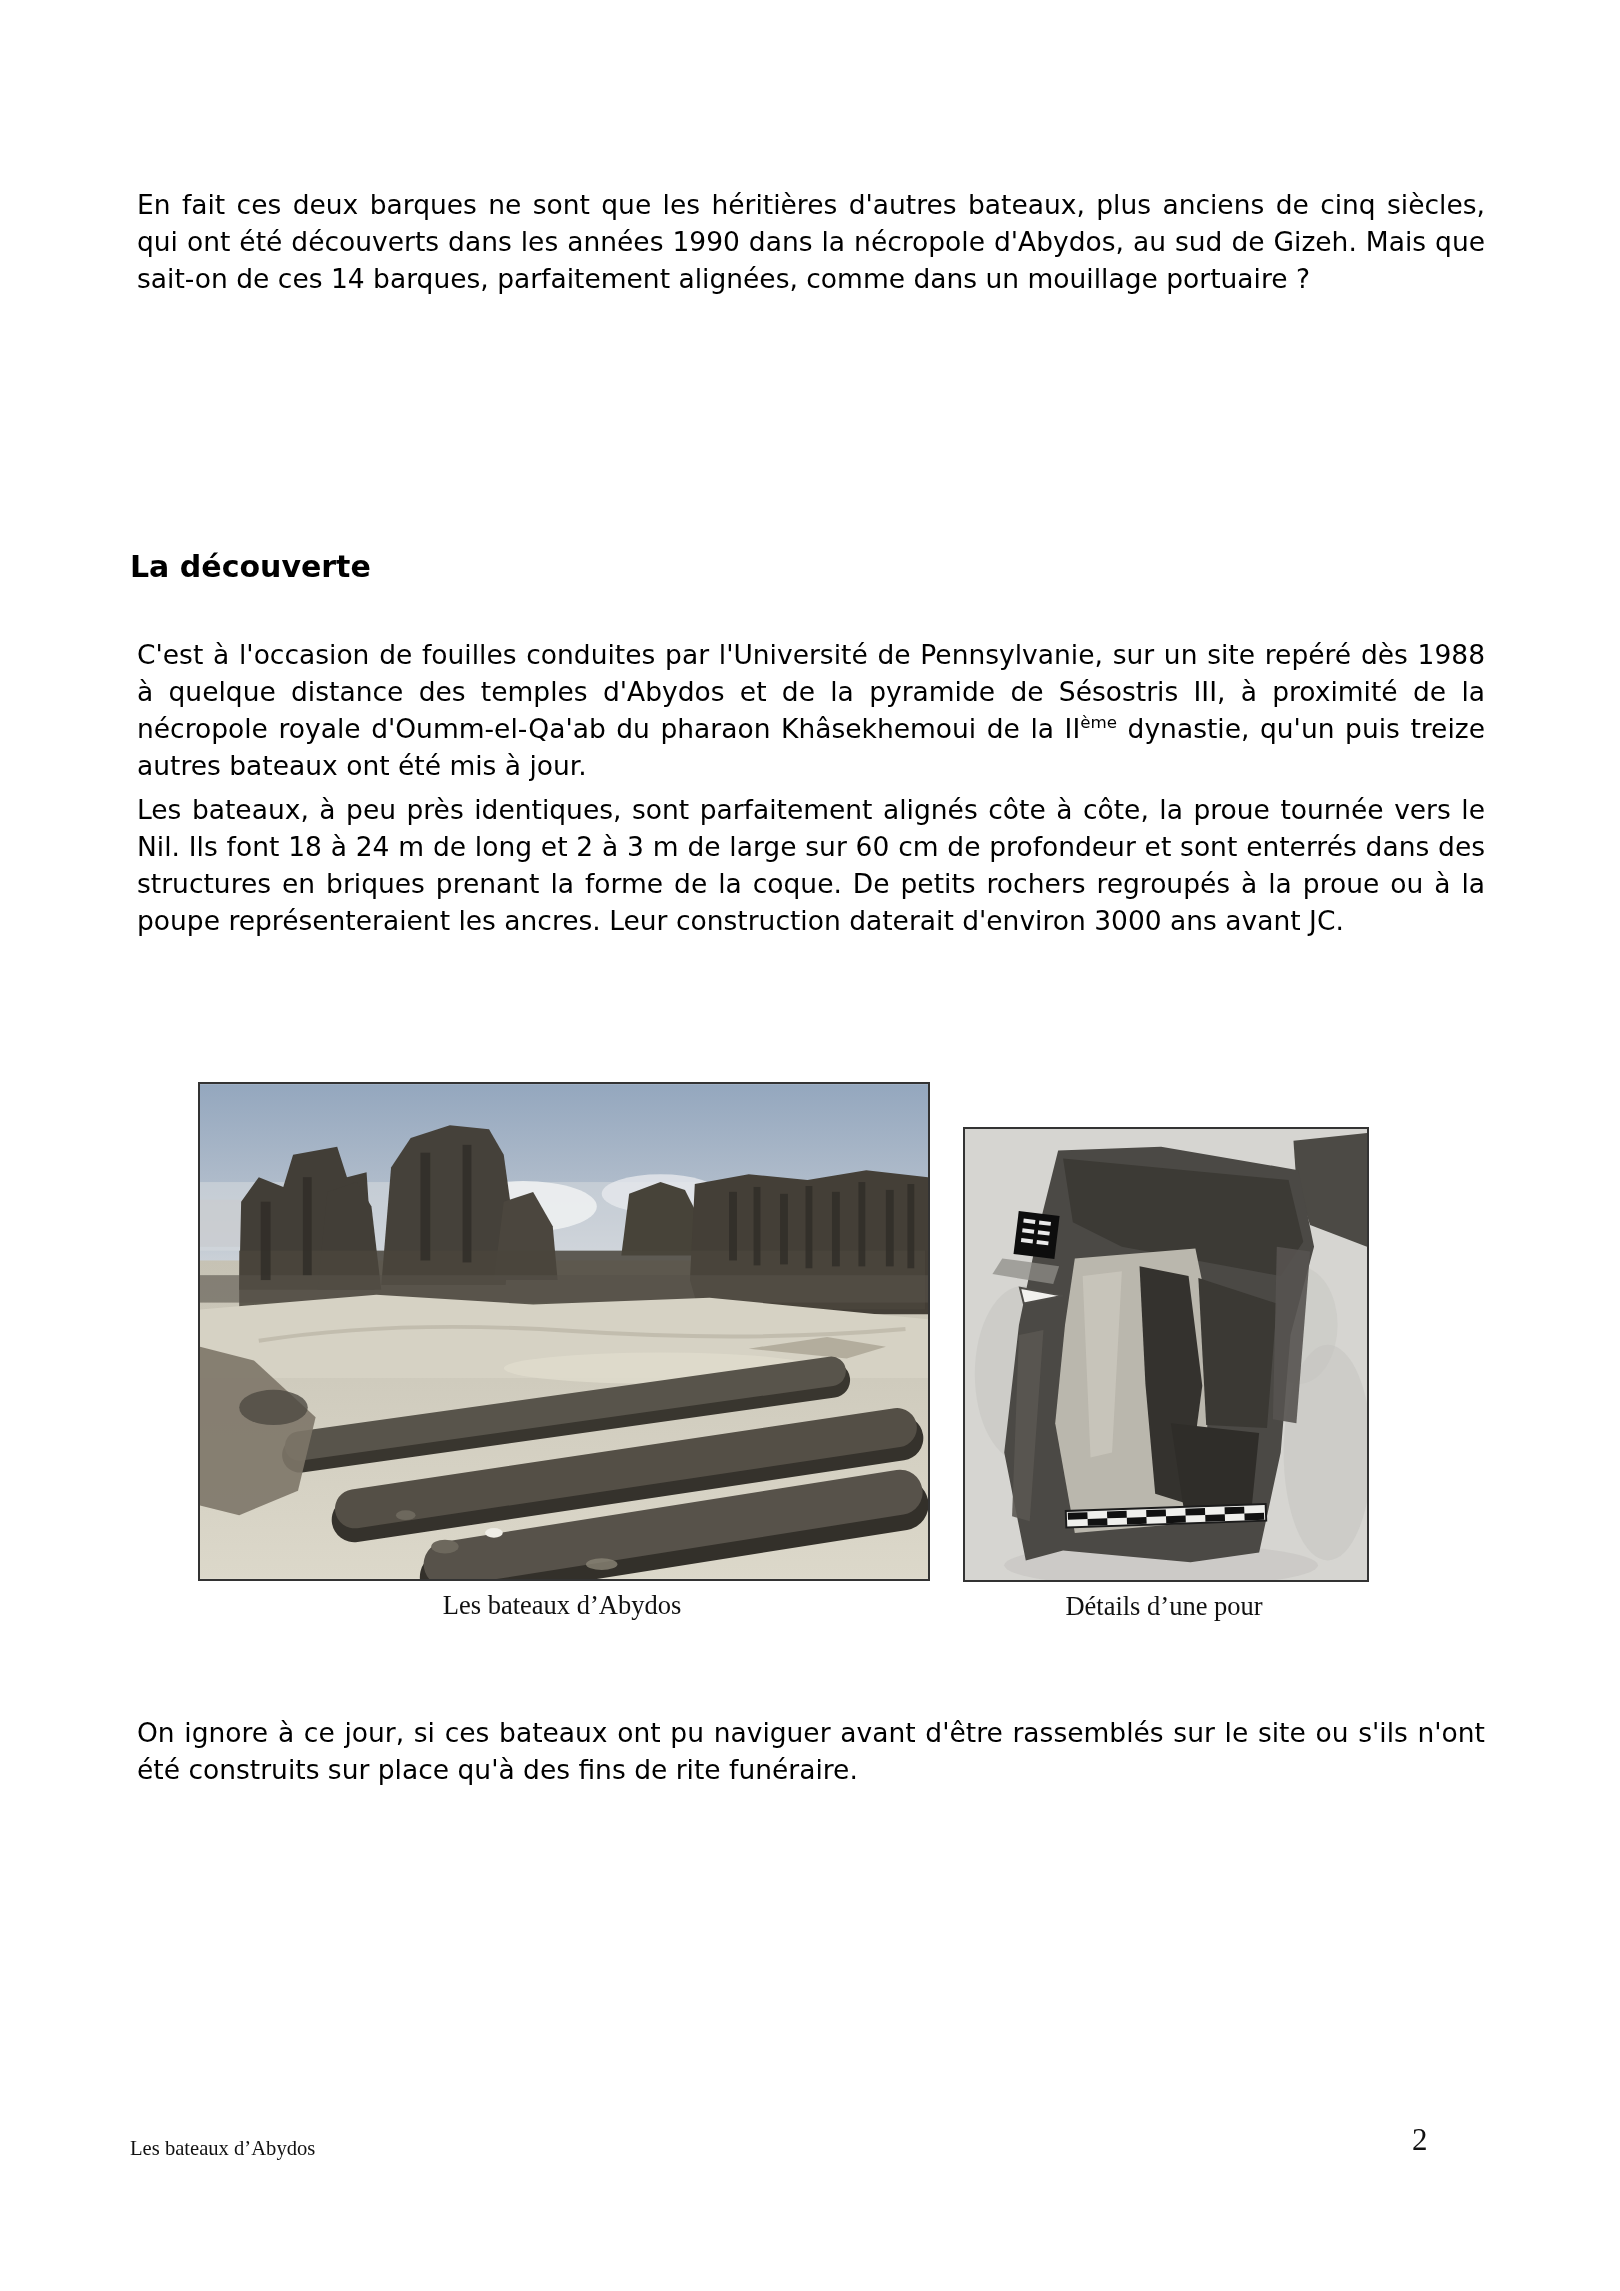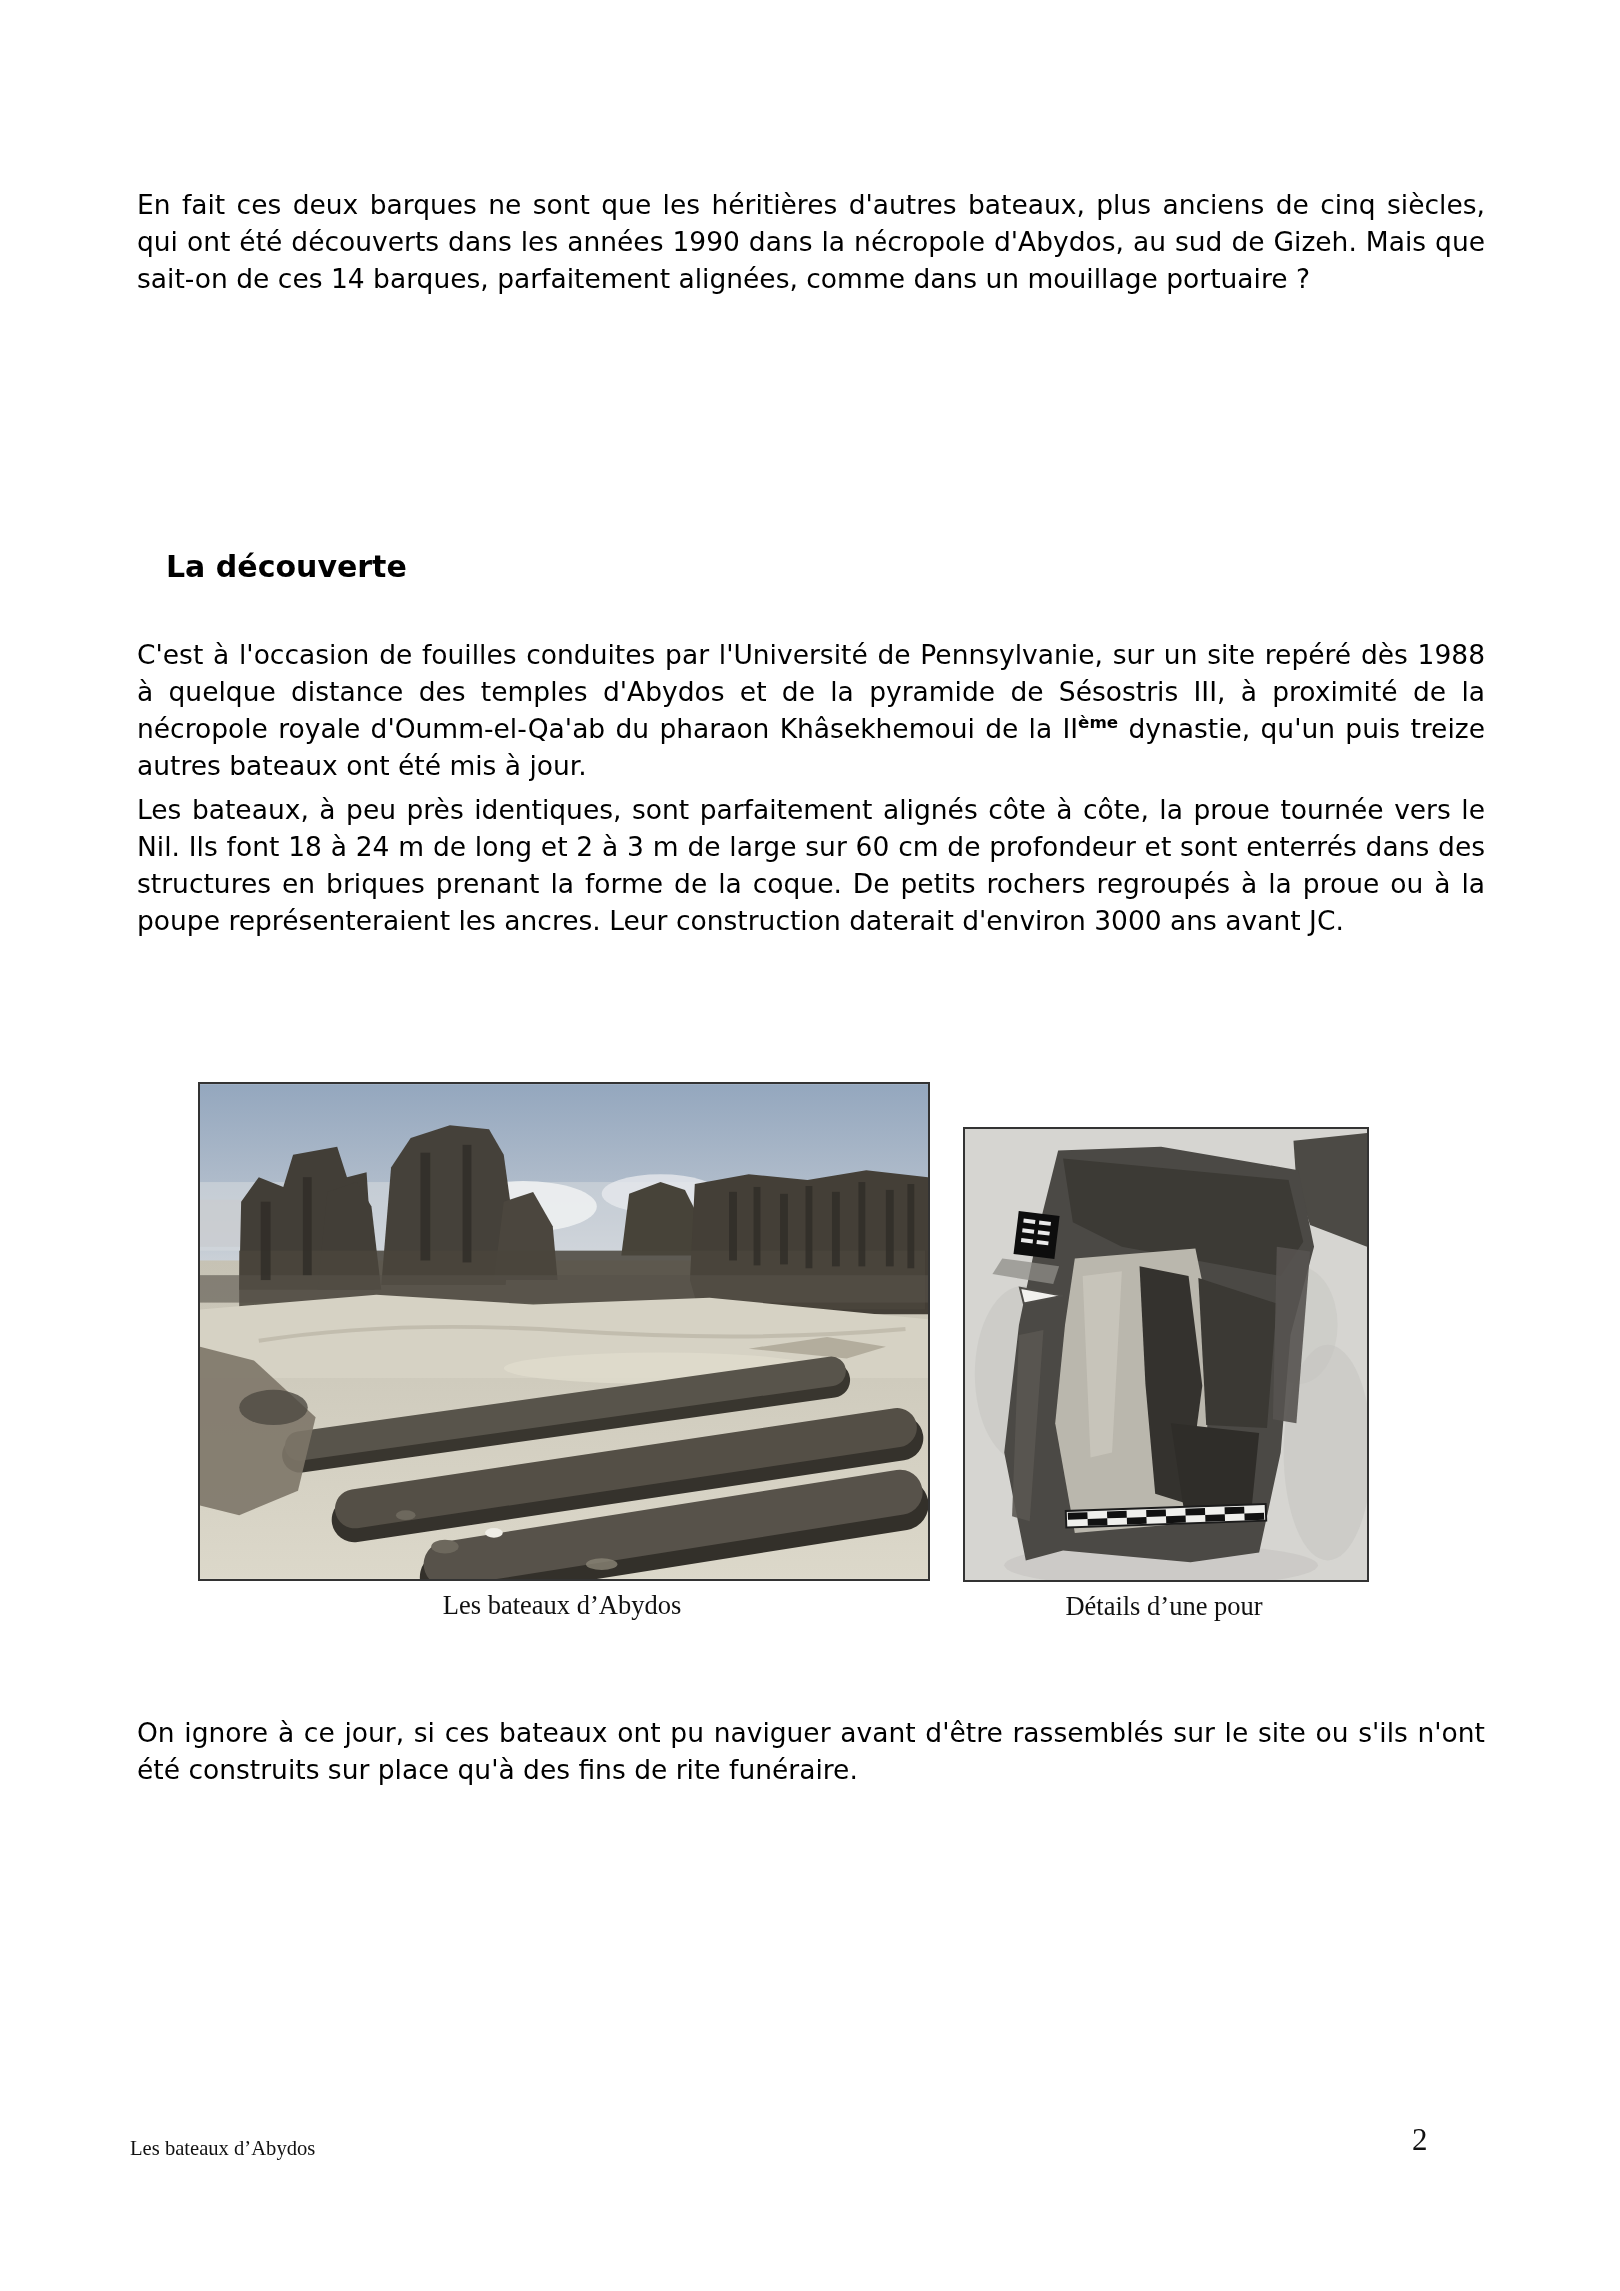--- a/index.html
+++ b/index.html
@@ -14,23 +14,22 @@
   .textblock{
     position:absolute;left:130px;width:1362px;
     font-size:26.5px;line-height:37px;
     text-align:justify;
   }
   .textblock p{margin:7px;}
   .heading{
     position:absolute;left:130px;width:784px;
     font-size:30px;font-weight:bold;line-height:39px;
     text-align:left;
-    margin-left:36px;
-  }
-  sup{font-size:16.7px;line-height:0;font-weight:bold;}
+  }
+  sup{font-size:16.7px;line-height:0;}
   .figure{position:absolute;}
   .photo{display:block;border:2px solid #333;}
   .caption{
     margin-top:8.8px;text-align:center;
     font-family:"Liberation Serif",serif;
     font-size:26.5px;color:#111;line-height:31px;
   }
   .footer-title{
     position:absolute;left:130px;top:2137px;
     font-family:"Liberation Serif",serif;

